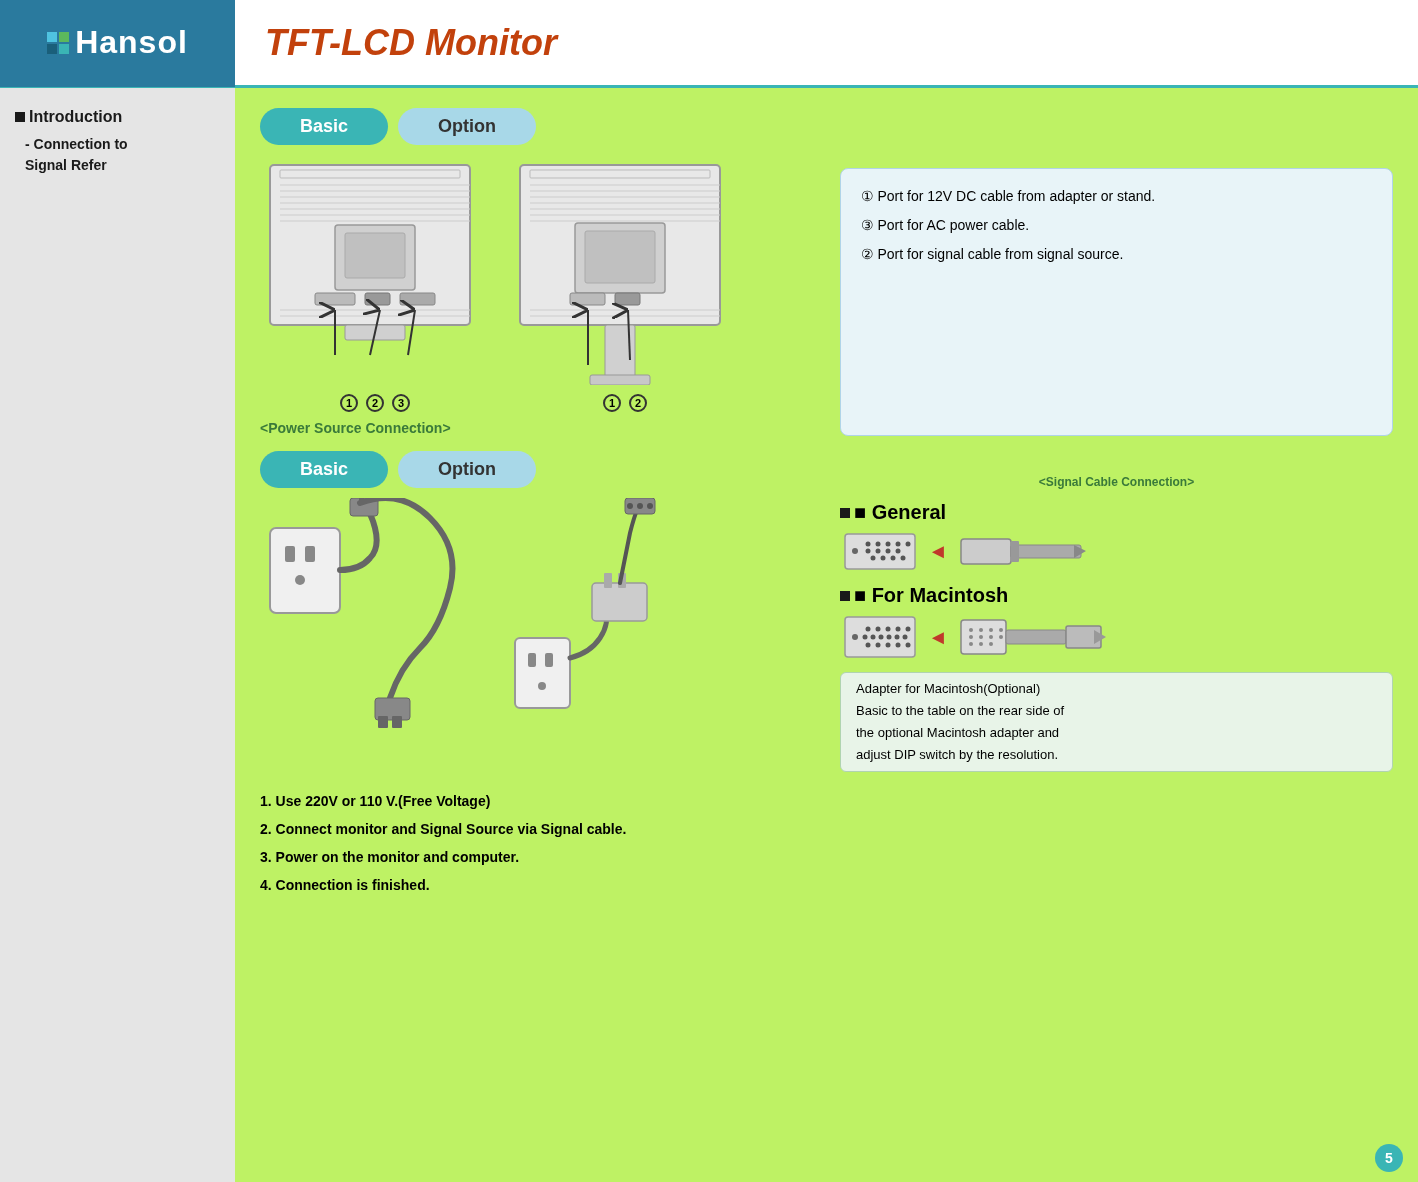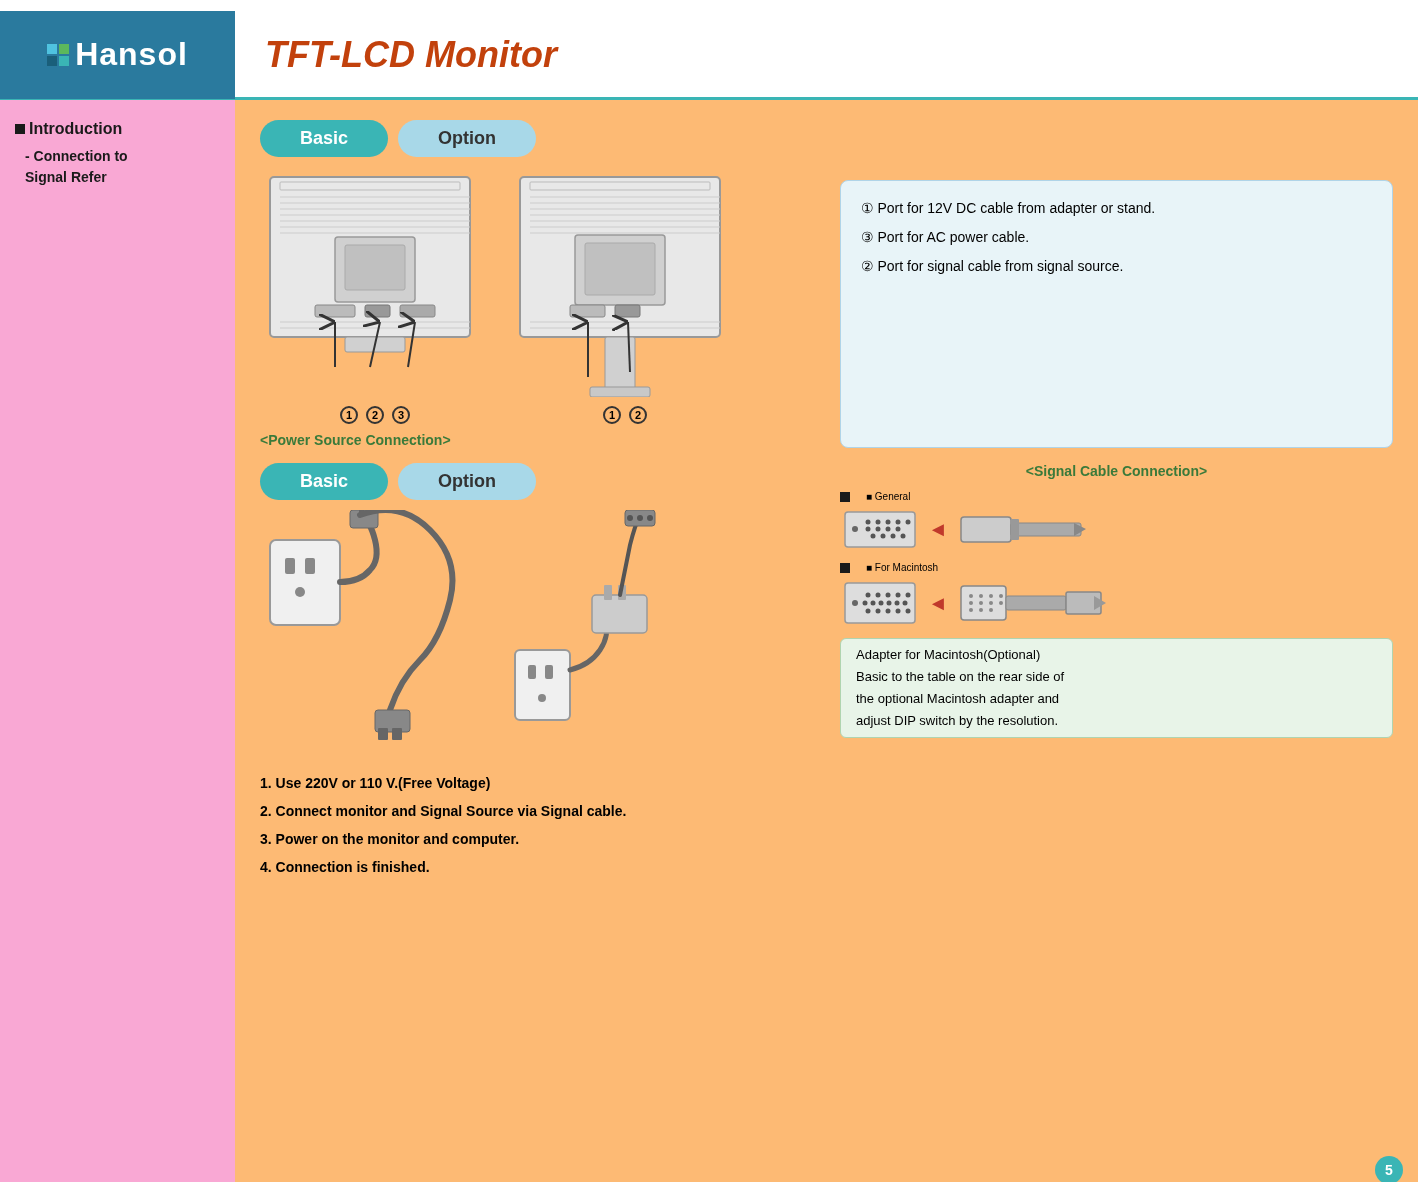--- a/index.html
+++ b/index.html
@@ -11,21 +11,20 @@
       overflow: hidden;
     }
 
     
     .header {
       display: flex;
       align-items: center;
       height: 88px;
       background: #fff;
       border-bottom: 3px solid #3ab5b5;
-      margin-top: 12px;
     }
     .logo-area {
       width: 235px;
       height: 88px;
       background: #2a7a9e;
       display: flex;
       align-items: center;
       justify-content: center;
       flex-shrink: 0;
     }
@@ -62,21 +61,21 @@
 
     
     .main {
       display: flex;
       height: calc(1182px - 88px);
     }
 
     
     .sidebar {
       width: 235px;
-      background: #f9a8d4;
+      background: #e5e5e5;
       padding: 20px 15px;
       flex-shrink: 0;
       height: 100%;
     }
     .sidebar-intro {
       color: #1a1a1a;
       font-size: 16px;
       font-weight: bold;
       margin-bottom: 8px;
       display: flex;
@@ -95,21 +94,21 @@
       height: 10px;
       background: #1a1a1a;
       display: inline-block;
       flex-shrink: 0;
     }
 
     
     .content {
       flex: 1;
       padding: 20px 25px;
-      background: #fdba74;
+      background: #bef264;
       overflow: hidden;
     }
 
     
     .top-section {
       display: flex;
       gap: 20px;
       margin-bottom: 15px;
     }
 
@@ -210,36 +209,37 @@
       display: flex;
       gap: 0;
       margin-bottom: 10px;
     }
 
     
     .signal-section {
       flex: 1;
     }
     .signal-title {
-      font-size: 14px;
+      font-size: 12px;
       font-weight: bold;
       color: #3a7a3a;
       text-align: center;
       margin-bottom: 12px;
+      margin-top: 24px;
     }
 
     .signal-group {
       margin-bottom: 10px;
     }
     .signal-group-title {
-      font-size: 10px;
-      font-weight: normal;
-      display: flex;
-      align-items: center;
-      gap: 16px;
+      font-size: 20px;
+      font-weight: bold;
+      display: flex;
+      align-items: center;
+      gap: 4px;
       margin-bottom: 5px;
     }
 
     
     .adapter-box {
       background: #e8f4e8;
       border: 1px solid #b0d4b0;
       border-radius: 6px;
       padding: 5px 15px;
       font-size: 13px;

